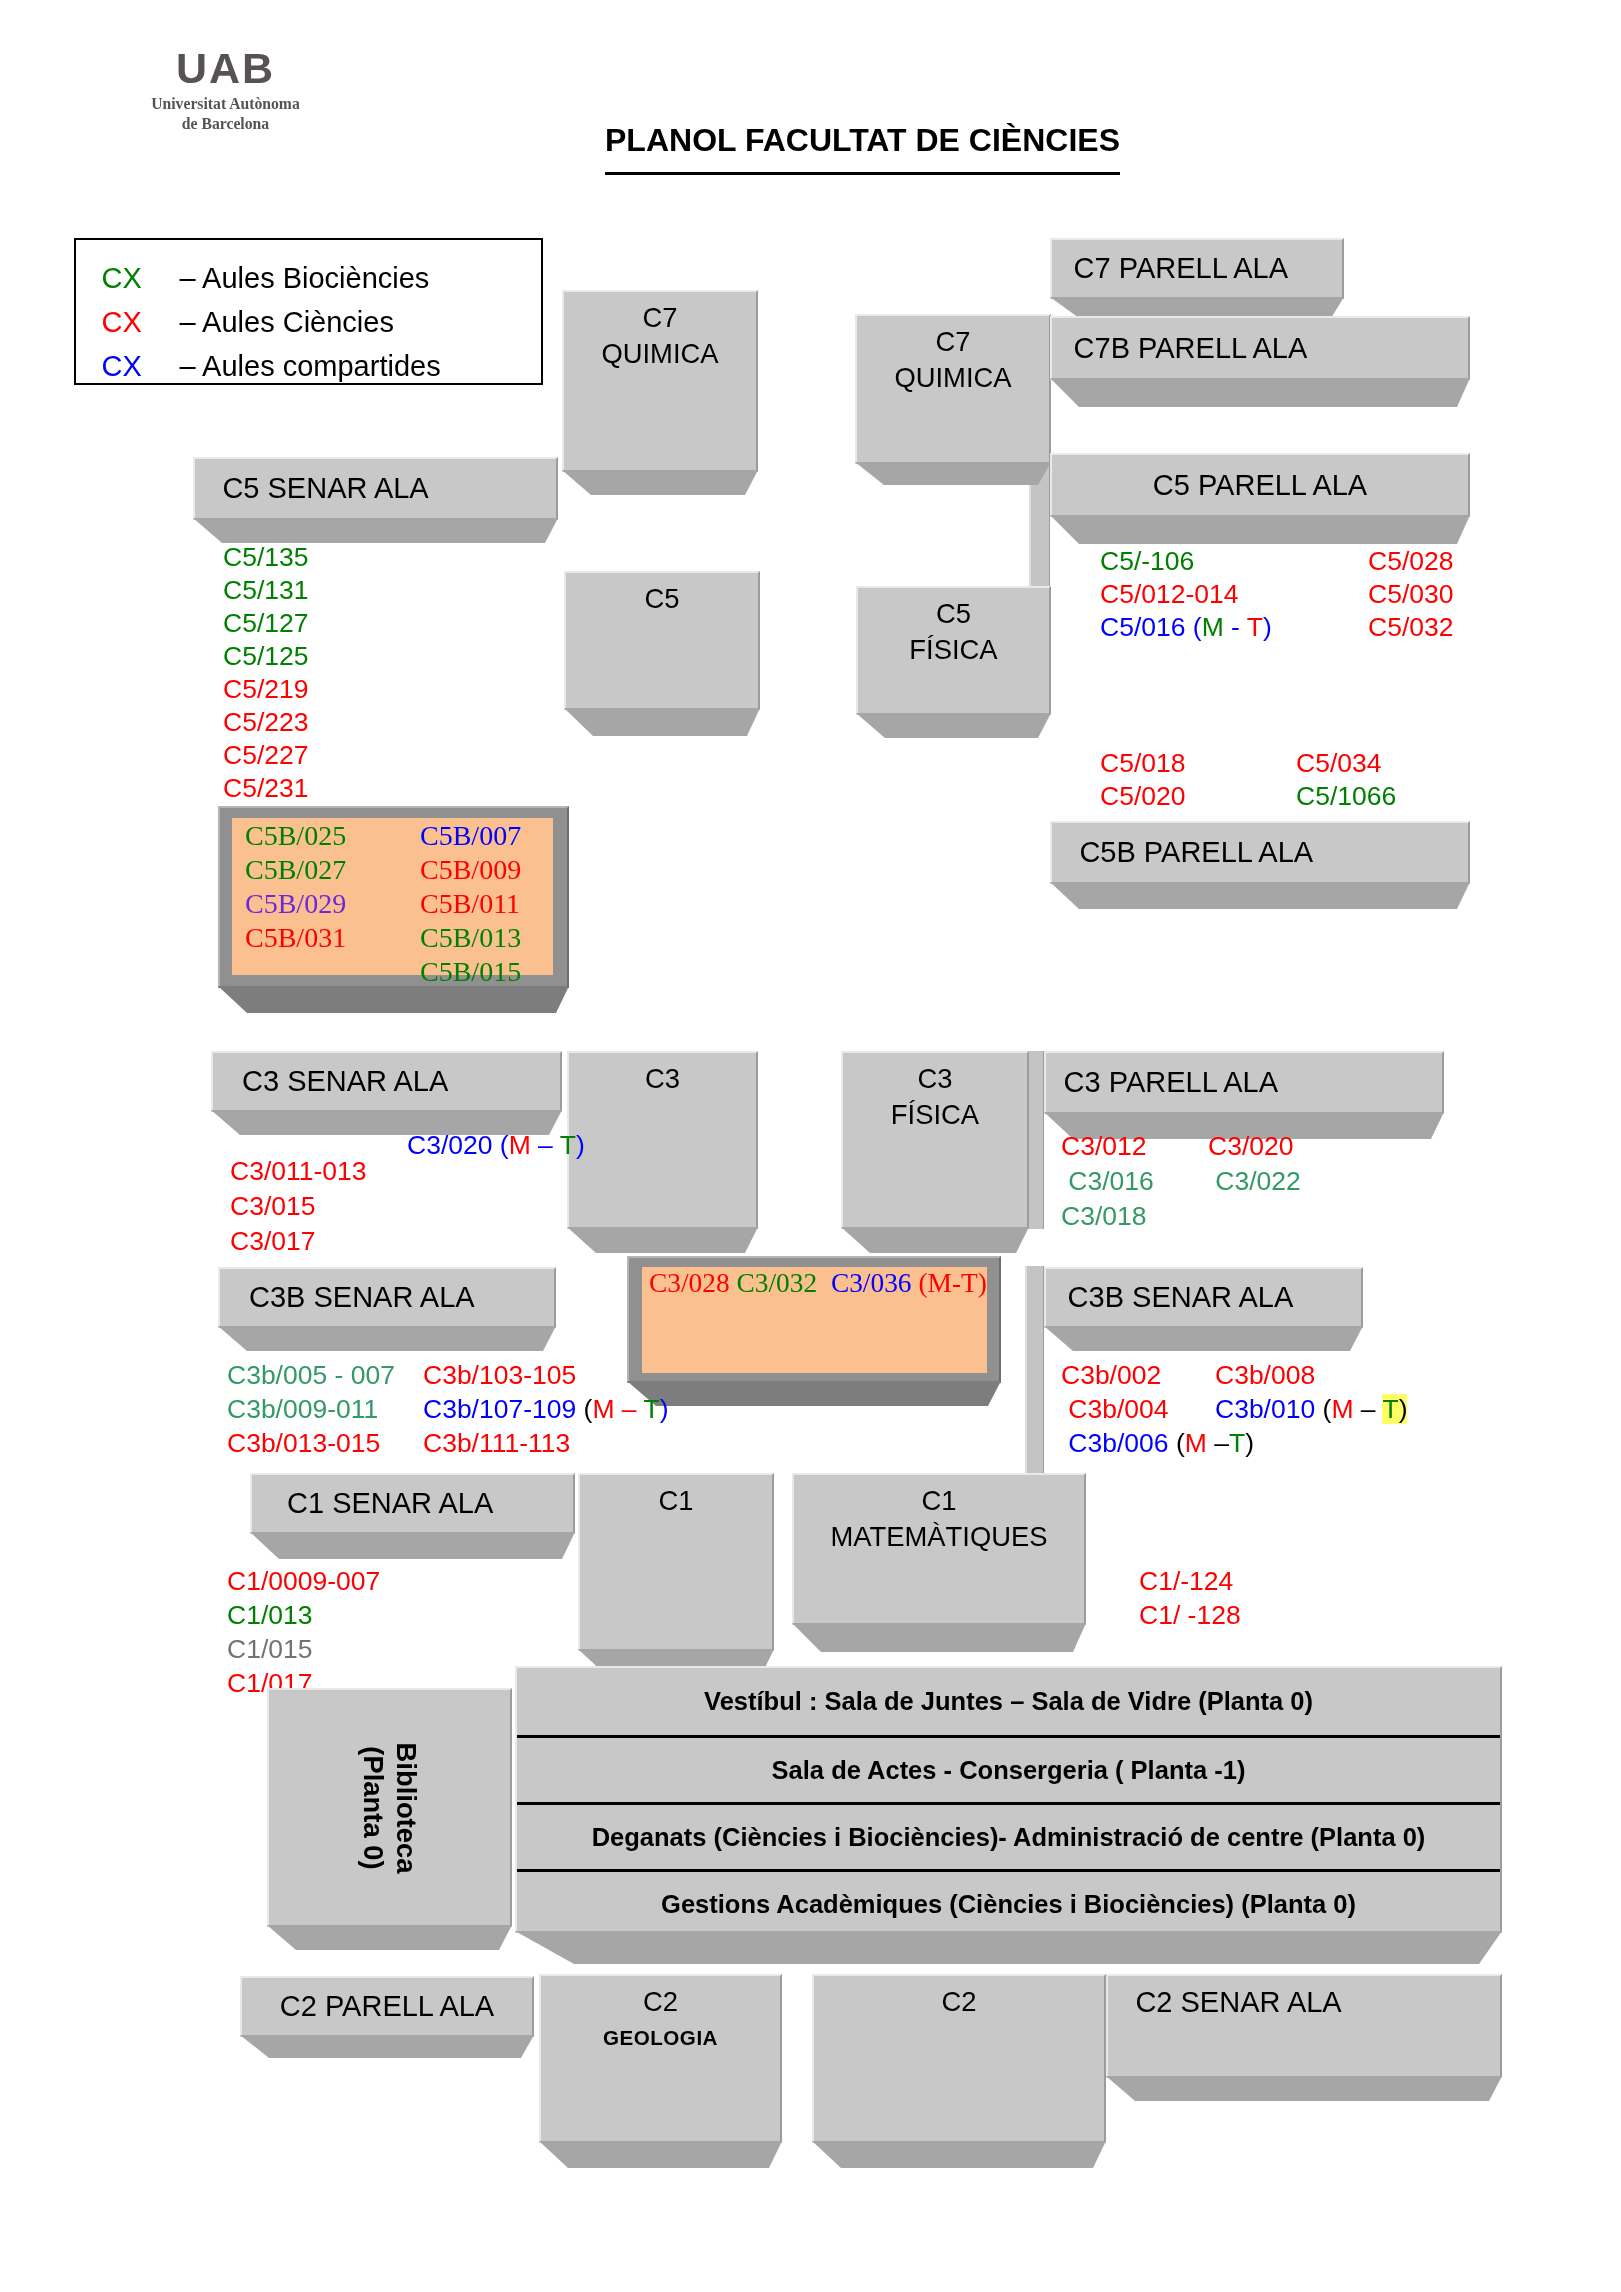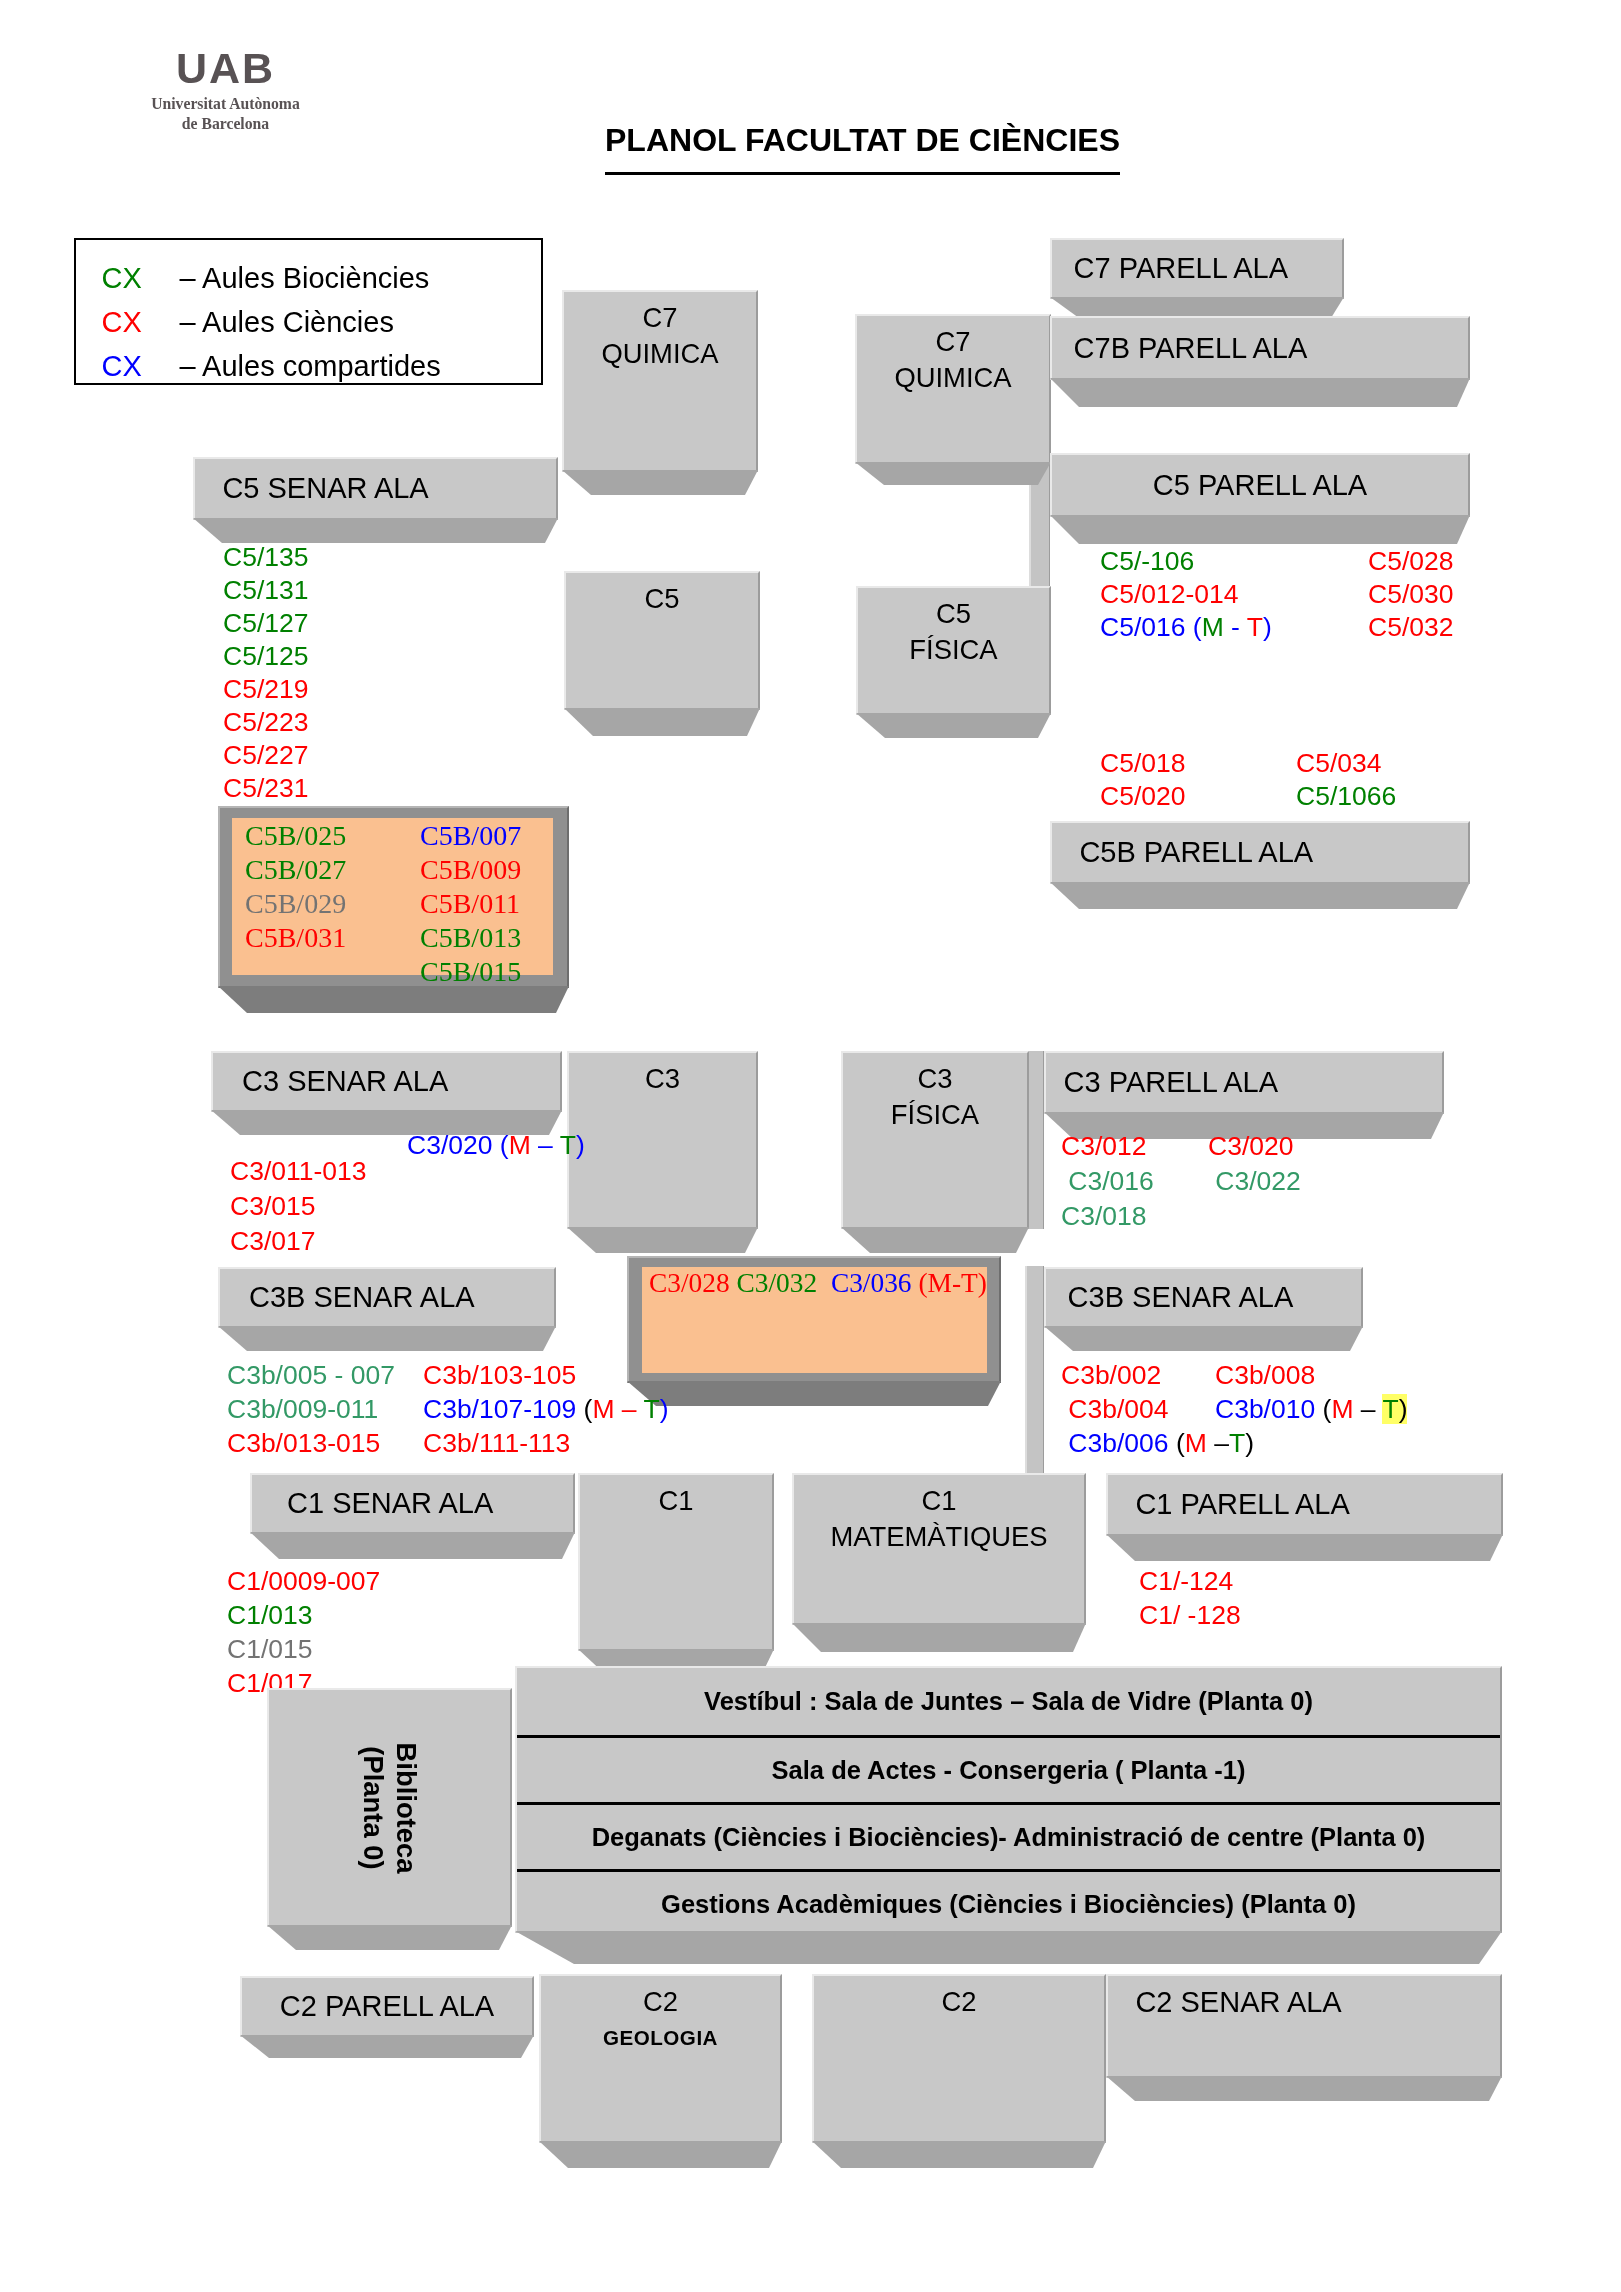--- a/index.html
+++ b/index.html
@@ -112,21 +112,21 @@
   <div class="rooms" style="left:223px;top:541px;"><div class="room-line"><span style="color: rgb(0, 128, 0);">C5/135</span></div><div class="room-line"><span style="color: rgb(0, 128, 0);">C5/131</span></div><div class="room-line"><span style="color: rgb(0, 128, 0);">C5/127</span></div><div class="room-line"><span style="color: rgb(0, 128, 0);">C5/125</span></div><div class="room-line"><span style="color: rgb(255, 0, 0);">C5/219</span></div><div class="room-line"><span style="color: rgb(255, 0, 0);">C5/223</span></div><div class="room-line"><span style="color: rgb(255, 0, 0);">C5/227</span></div><div class="room-line"><span style="color: rgb(255, 0, 0);">C5/231</span></div></div>
   <div class="rooms" style="left:1100px;top:545px;"><div class="room-line"><span style="color: rgb(0, 128, 0);">C5/-106</span></div><div class="room-line"><span style="color: rgb(255, 0, 0);">C5/012-014</span></div><div class="room-line"><span style="color: rgb(0, 0, 255);">C5/016 (</span><span style="color: rgb(0, 128, 0);">M</span><span style="color: rgb(0, 0, 255);"> - </span><span style="color: rgb(255, 0, 0);">T</span><span style="color: rgb(0, 0, 255);">)</span></div></div>
   <div class="rooms" style="left:1368px;top:545px;"><div class="room-line"><span style="color: rgb(255, 0, 0);">C5/028</span></div><div class="room-line"><span style="color: rgb(255, 0, 0);">C5/030</span></div><div class="room-line"><span style="color: rgb(255, 0, 0);">C5/032</span></div></div>
   <div class="rooms" style="left:1100px;top:747px;"><div class="room-line"><span style="color: rgb(255, 0, 0);">C5/018</span></div><div class="room-line"><span style="color: rgb(255, 0, 0);">C5/020</span></div></div>
   <div class="rooms" style="left:1296px;top:747px;"><div class="room-line"><span style="color: rgb(255, 0, 0);">C5/034</span></div><div class="room-line"><span style="color: rgb(0, 128, 0);">C5/1066</span></div></div>
 
   <div class="block dark" style="left:218px;top:806px;width:351px;height:182px;">
     <div class="orange" style="left:11.8px;top:9.8px;width:321px;height:157px;"></div>
     <i class="bevel" style="border-top-width:27.4px;"></i>
   </div>
-  <div class="rooms serif" style="left:245px;top:819px;"><div class="room-line"><span style="color: rgb(0, 128, 0);">C5B/025</span></div><div class="room-line"><span style="color: rgb(0, 128, 0);">C5B/027</span></div><div class="room-line"><span style="color: #737373;">C5B/029</span></div><div class="room-line"><span style="color: rgb(255, 0, 0);">C5B/031</span></div></div>
+  <div class="rooms serif" style="left:245px;top:819px;"><div class="room-line"><span style="color: rgb(0, 128, 0);">C5B/025</span></div><div class="room-line"><span style="color: rgb(0, 128, 0);">C5B/027</span></div><div class="room-line"><span style="color: #6d28d9;">C5B/029</span></div><div class="room-line"><span style="color: rgb(255, 0, 0);">C5B/031</span></div></div>
   <div class="rooms serif" style="left:420px;top:819px;"><div class="room-line"><span style="color: rgb(0, 0, 255);">C5B/007</span></div><div class="room-line"><span style="color: rgb(255, 0, 0);">C5B/009</span></div><div class="room-line"><span style="color: rgb(255, 0, 0);">C5B/011</span></div><div class="room-line"><span style="color: rgb(0, 128, 0);">C5B/013</span></div><div class="room-line"><span style="color: rgb(0, 128, 0);">C5B/015</span></div></div>
 
   <div class="block bar" style="left:1050px;top:821px;width:420px;height:63px;padding-left:27.4px;">
     <span>C5B PARELL ALA</span>
     <i class="bevel" style="border-top-width:27.4px;"></i>
   </div>
 
   <div class="block bar" style="left:211px;top:1051px;width:351px;height:61px;padding-left:29px;">
     <span>C3 SENAR ALA</span>
     <i class="bevel"></i>
@@ -174,24 +174,20 @@
     <i class="bevel" style="border-top-width:27.4px;"></i>
   </div>
   <div class="block tall" style="left:578px;top:1473px;width:196px;height:178px;">
     <div>C1</div>
     <i class="bevel" style="border-top-width:27.4px;"></i>
   </div>
   <div class="block tall" style="left:792px;top:1473px;width:294px;height:152px;">
     <div>C1</div>
     <div class="l2">MATEMÀTIQUES</div>
     <i class="bevel" style="border-top-width:29px;"></i>
-  </div>
-  <div class="block bar" style="left:1106px;top:1473px;width:397px;height:63px;padding-left:27.4px;">
-    <span>C1 PARELL ALA</span>
-    <i class="bevel" style="border-top-width:27.4px;"></i>
   </div>
 
   <div class="rooms" style="left:227px;top:1564px;line-height:34px;"><div class="room-line"><span style="color: rgb(255, 0, 0);">C1/0009-007</span></div><div class="room-line"><span style="color: rgb(0, 128, 0);">C1/013</span></div><div class="room-line"><span style="color: #737373;">C1/015</span></div><div class="room-line"><span style="color: rgb(255, 0, 0);">C1/017</span></div></div>
   <div class="rooms" style="left:1139px;top:1564px;line-height:34px;"><div class="room-line"><span style="color: rgb(255, 0, 0);">C1/-124</span></div><div class="room-line"><span style="color: rgb(255, 0, 0);">C1/ -128</span></div></div>
 
   <div class="block" style="left:515px;top:1666px;width:987px;height:267px;">
     <div class="bar-row">Vestíbul : Sala de Juntes – Sala de Vidre (Planta 0)</div>
     <div class="bar-row">Sala de Actes - Consergeria ( Planta -1)</div>
     <div class="bar-row">Deganats (Ciències i Biociències)- Administració de centre (Planta 0)</div>
     <div class="bar-row">Gestions Acadèmiques (Ciències i Biociències) (Planta 0)</div>

